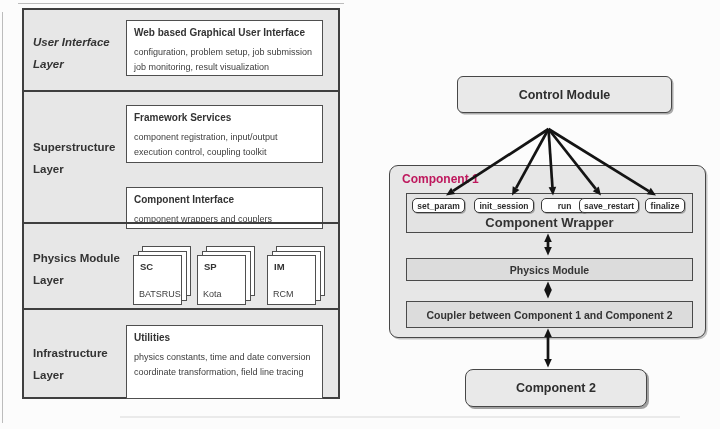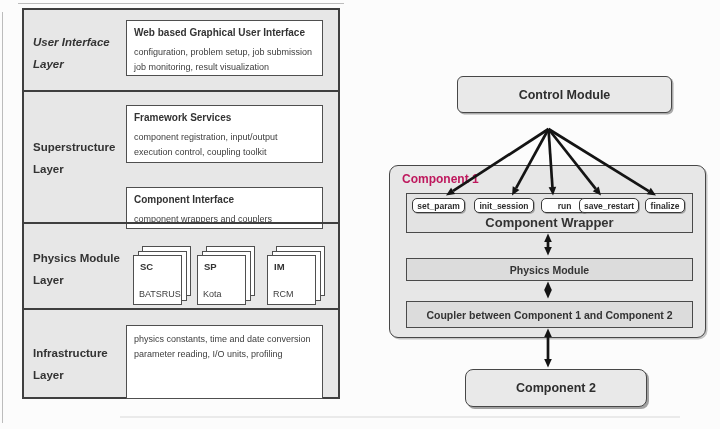--- a/index.html
+++ b/index.html
@@ -136,22 +136,23 @@
       </div>
     </div>
   </div>
 
   <div class="layer" style="top:298px;height:89px;">
     <div class="layer-label" style="top:32px;">
       <span>Infrastructure</span>
       <span>Layer</span>
     </div>
     <div class="wbox" style="top:15px;height:74px;">
+      <div class="wbox-title">Utilities</div>
       <div class="wbox-line">physics constants, time and date conversion</div>
-      <div class="wbox-line">parameter reading, I/O units, profiling</div>
+      <div class="wbox-line">coordinate transformation, field line tracing</div>
     </div>
   </div>
 </div>
 
 <div class="round-node" style="left:457px;top:76px;width:215px;height:37px;">Control Module</div>
 
 <div class="component1">
   <div class="component1-label">Component 1</div>
 
   <div class="band wrapper-box">

